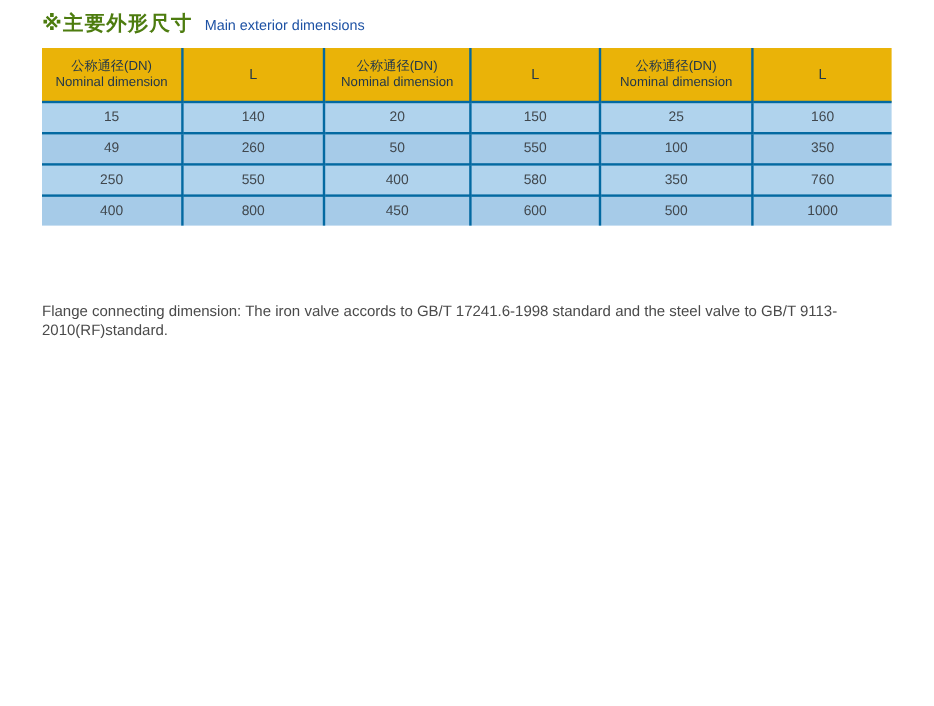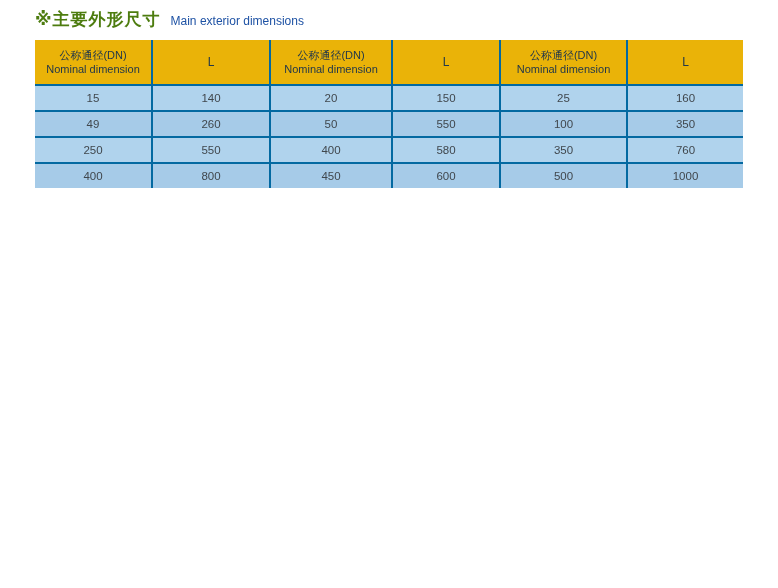--- a/index.html
+++ b/index.html
@@ -168,15 +168,16 @@
           <td>800</td>
           <td>450</td>
           <td>600</td>
           <td>500</td>
           <td>1000</td>
         </tr>
       </tbody>
   </table>
 
   <div class="footnote">
+    <div class="footnote-en">Flange connecting dimension: The iron valve accords to GB/T 17241.6-1998  standard and the steel valve to GB/T 9113-2010(RF)standard.</div>
   </div>
 
 </div>
 
 </body></html>

